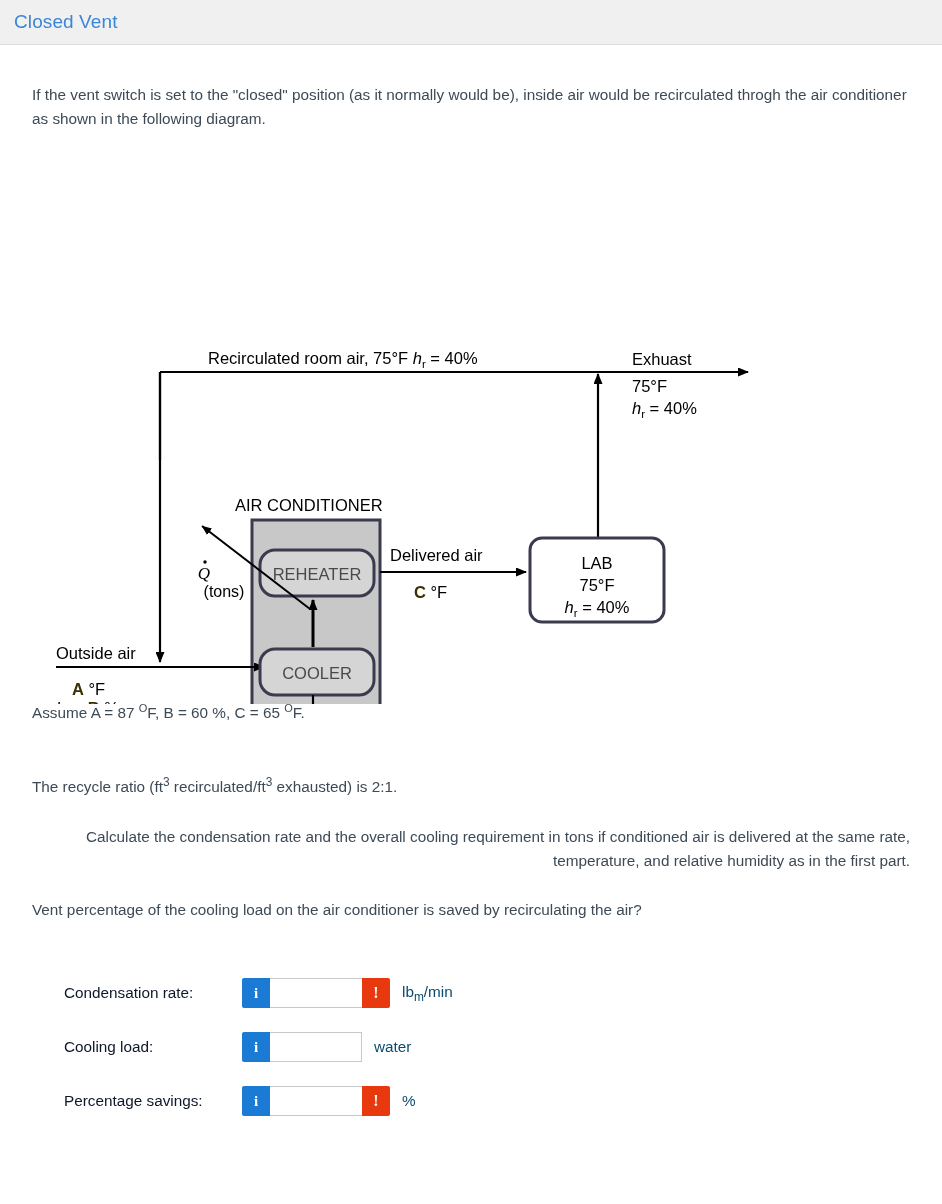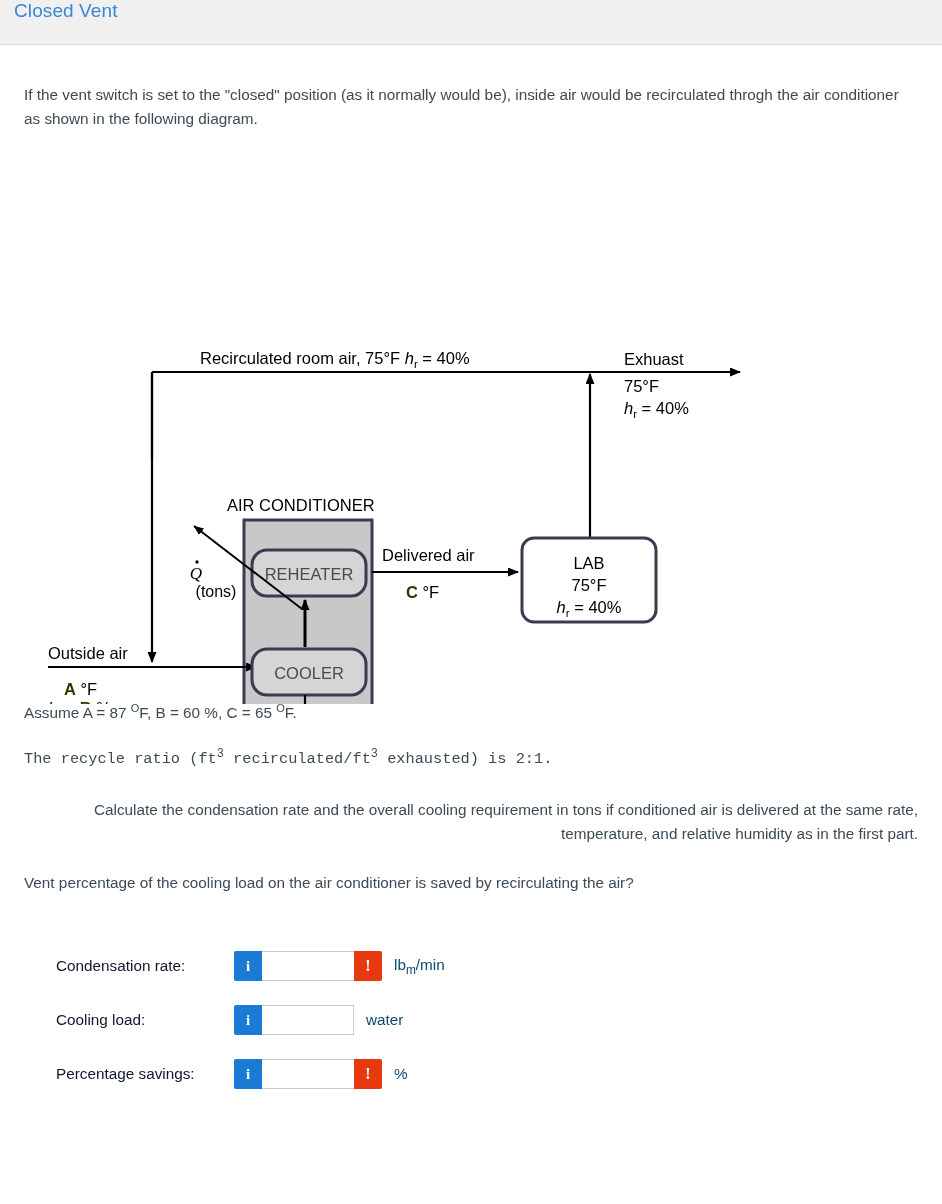--- a/index.html
+++ b/index.html
@@ -9,32 +9,32 @@
     font-family: "Liberation Sans", sans-serif;
   }
   body { width: 942px; height: 1204px; position: relative; overflow: hidden; }
 
   
   .header {
     height: 45px;
     background: #f0f0f0;
     border-bottom: 1px solid #dcdcdc;
     display: flex;
-    align-items: flex-start;
+    align-items: center;
     padding-left: 14px;
   }
   .header-title {
     color: #3a86d6;
     font-size: 19px;
     letter-spacing: .1px;
     font-family: "Liberation Sans", sans-serif;
   }
 
   
-  .content { padding: 0 24px; }
+  .content { padding: 0 32px; }
   .para {
     color: #3d4a56;
     font-size: 15.3px;
     line-height: 1.55;
     max-width: 900px;
     margin: 0;
   }
   .para.p1 { margin-top: 38px; }
   .para.assume { margin-top: 0; }
   .para.ratio  { margin-top: 0; }
@@ -199,21 +199,21 @@
         <tspan font-style="italic">h</tspan><tspan dy="4" font-size="11.5">r</tspan><tspan dy="-4"> = </tspan><tspan font-weight="bold" fill="#3a3000"> B</tspan><tspan> %</tspan>
       </text>
 
       <text x="288" y="630" font-family="Liberation Sans, sans-serif" font-size="16.5" fill="#000">Condensed</text>
       <text x="333" y="648" text-anchor="middle" font-family="Liberation Sans, sans-serif" font-size="16.5" fill="#000">water</text>
     </svg>
   </div>
 
   <p class="para assume" style="margin-top:-4px;"><span>Assume A = 87 </span><sup class="deg">O</sup><span>F, B = 60 %, C = 65 </span><sup class="deg">O</sup><span>F.</span></p>
 
-  <p class="para ratio" style="margin-top:20px;font-family:Liberation Mono, monospace;"><span>The recycle ratio (ft</span><sup class="exp">3</sup><span> recirculated/ft</span><sup class="exp">3</sup><span> exhausted) is 2:1.</span></p>
+  <p class="para ratio" style="margin-top:48px;"><span>The recycle ratio (ft</span><sup class="exp">3</sup><span> recirculated/ft</span><sup class="exp">3</sup><span> exhausted) is 2:1.</span></p>
 
   <p class="para calc" style="margin-top:26px;text-align:right;">Calculate the condensation rate and the overall cooling requirement in tons if conditioned air is delivered at the same rate, temperature, and relative humidity as in the first part.</p>
   <p class="para pct" style="margin-top:26px;">Vent percentage of the cooling load on the air conditioner is saved by recirculating the air?</p>
 
   <div class="answers">
 
     <div class="ans-row">
       <div class="ans-label">Condensation rate:</div>
       <div class="ans-widget">
         <div class="btn-info">i</div>

